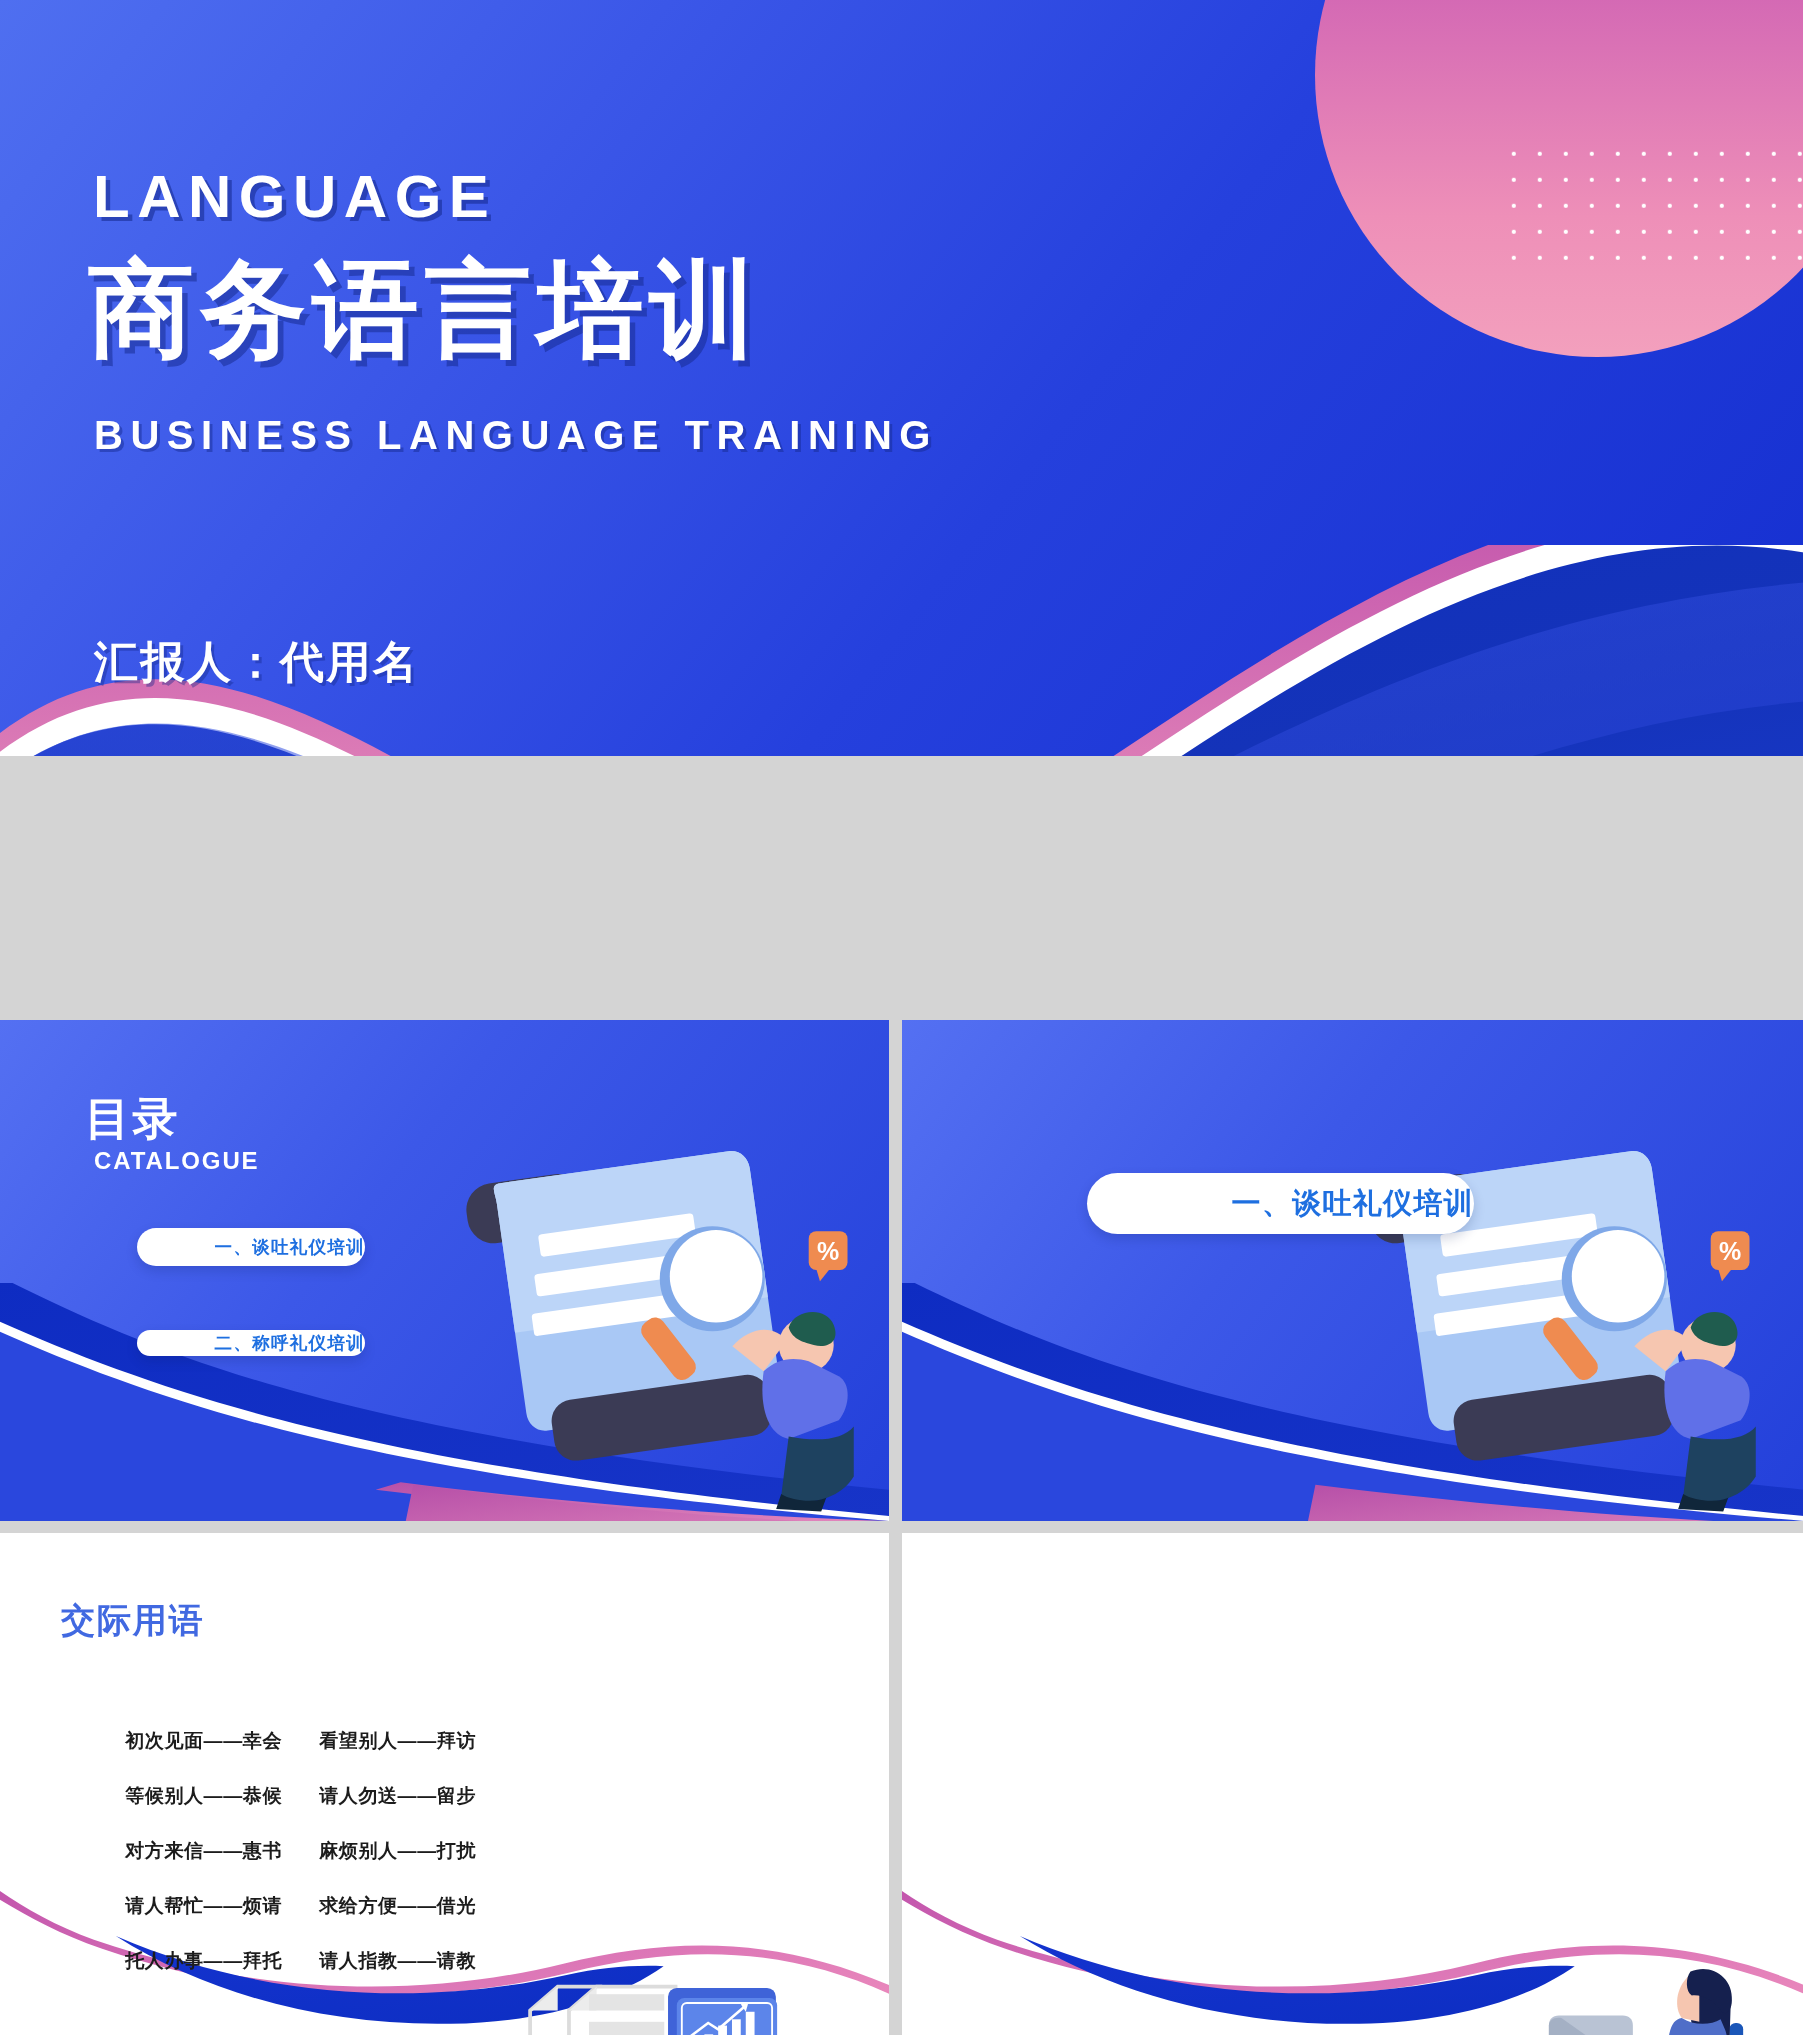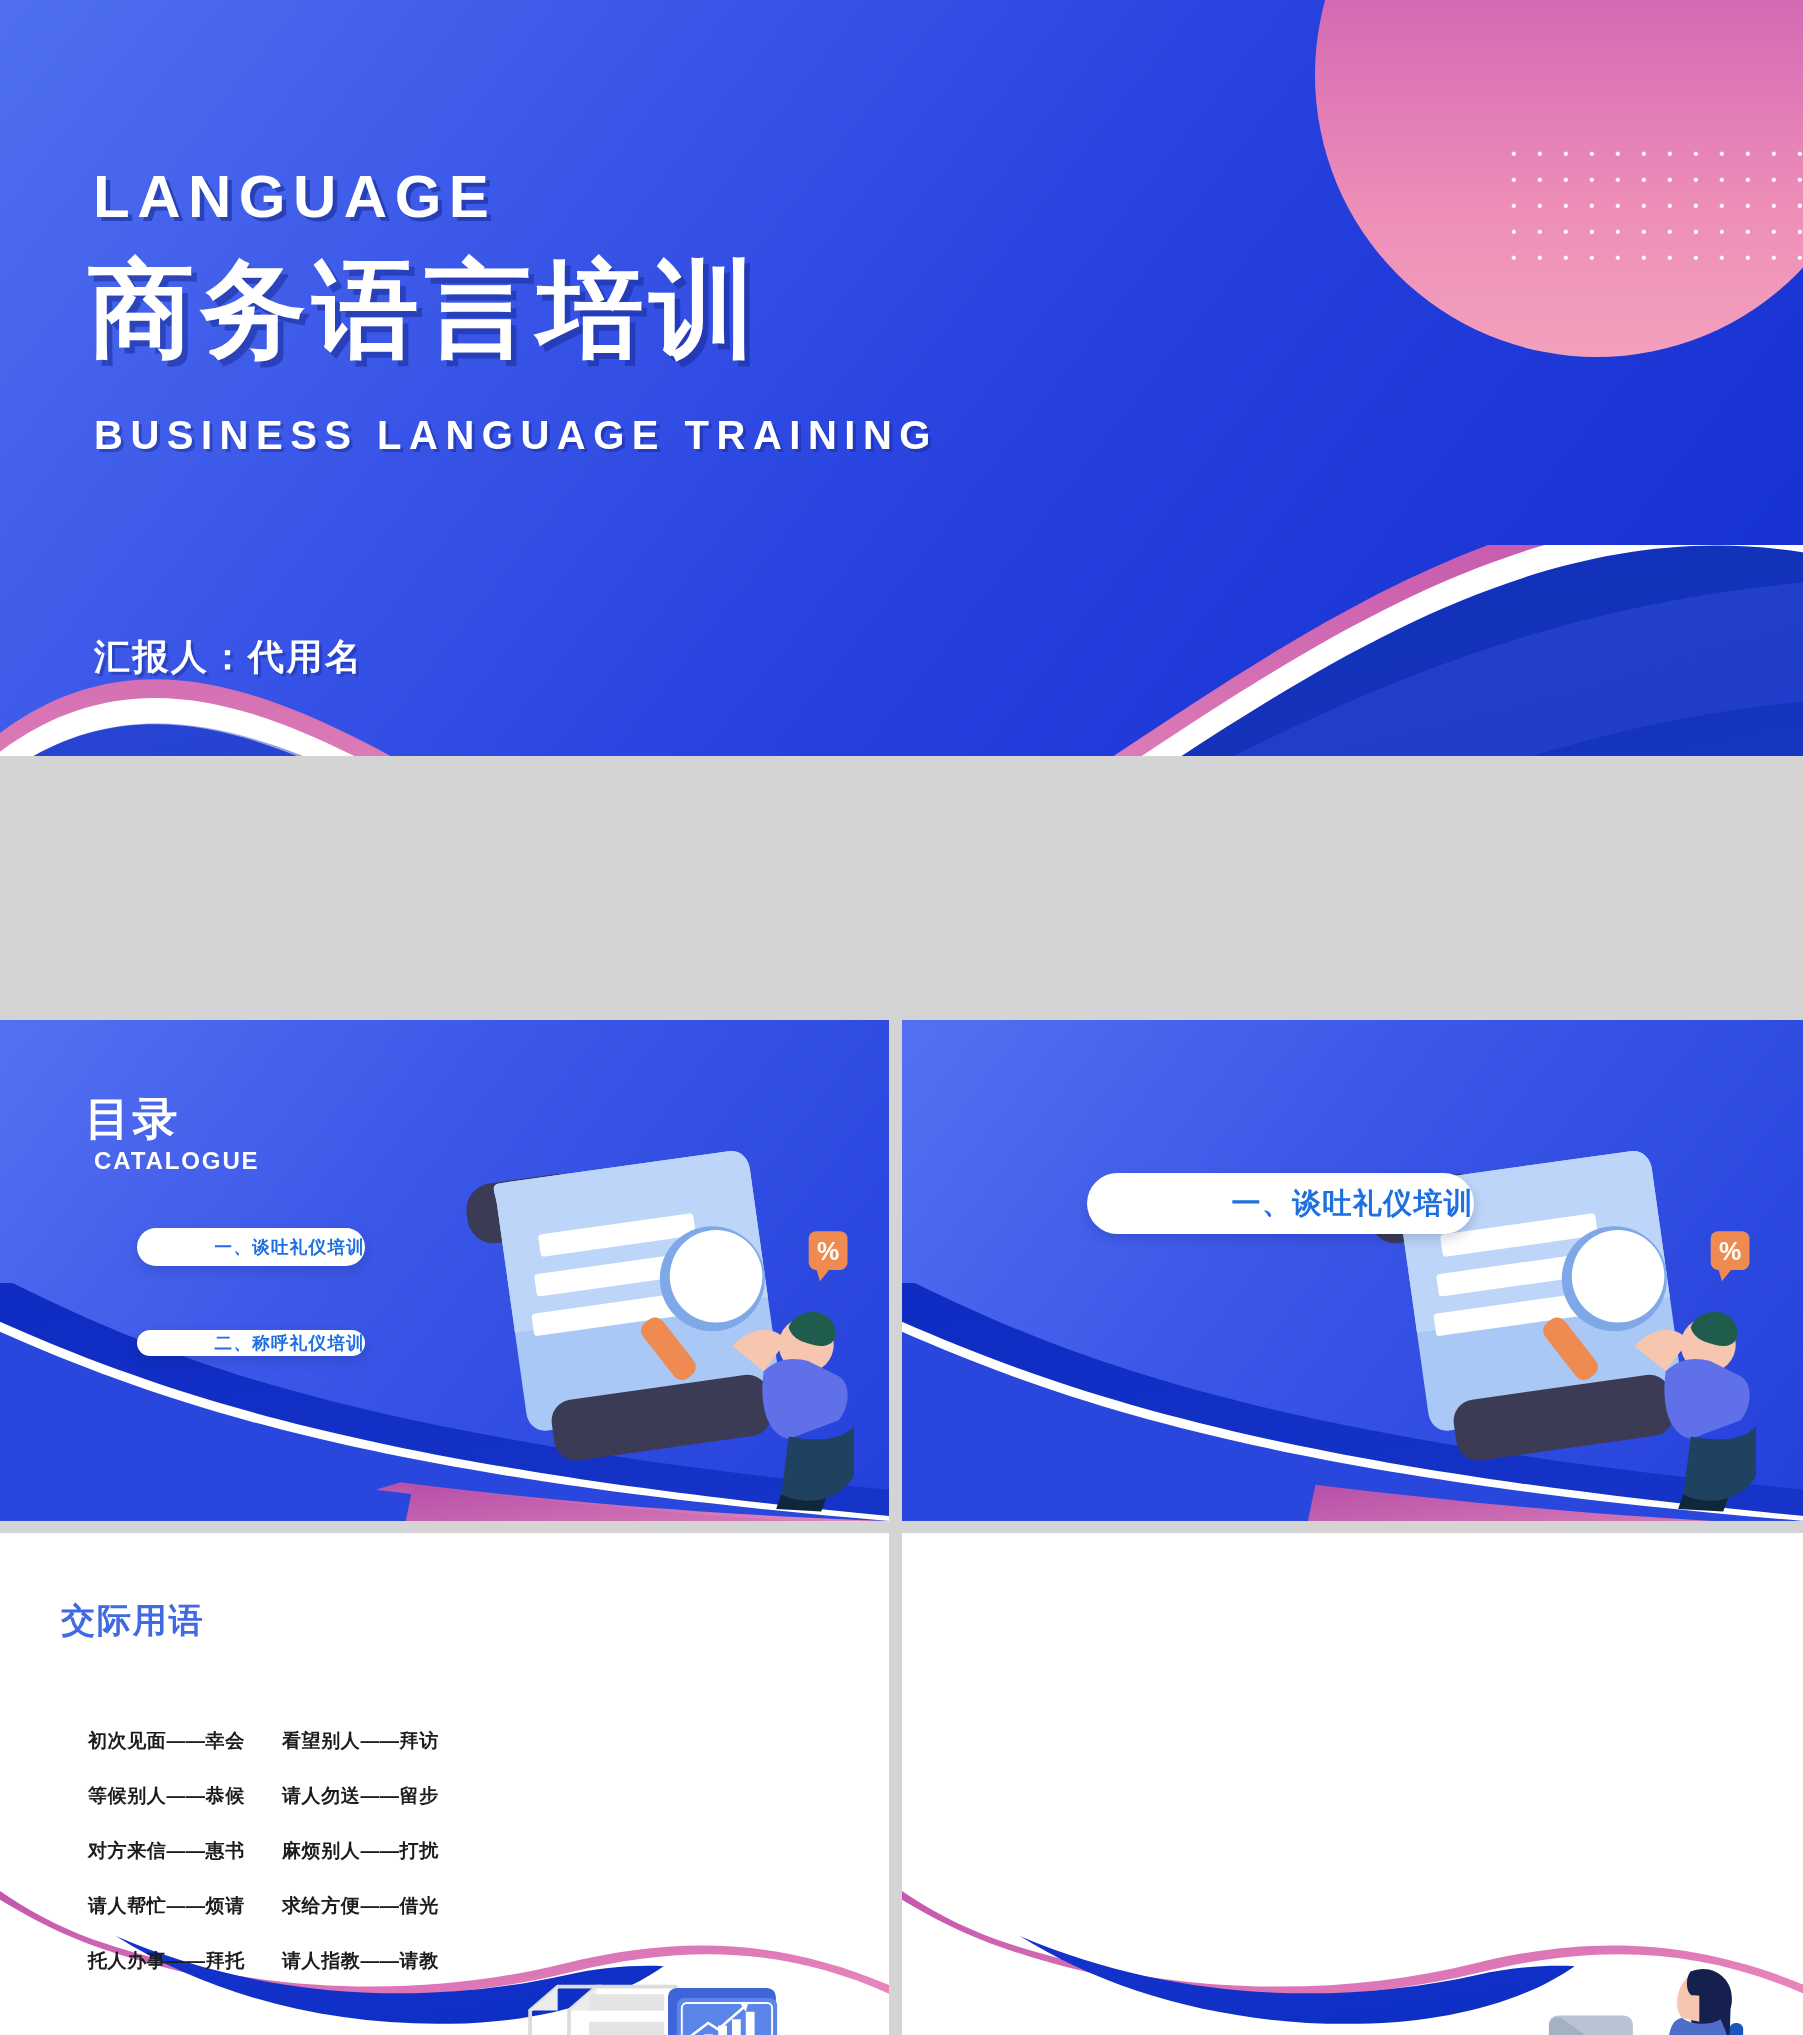--- a/index.html
+++ b/index.html
@@ -44,21 +44,21 @@
     font-size: 106px; font-weight: 700; color: #ffffff; letter-spacing: 6.3px;
     text-shadow: 5.6px 5.6px 0 rgba(20,40,140,.5);
   }
   .t-sub {
     position: absolute; left: 94px; top: 413px;
     font-size: 40px; font-weight: 700; color: #ffffff; letter-spacing: 7.5px;
     text-shadow: 3.1px 3.1px 0 rgba(20,40,140,.45);
   }
   .t-presenter {
     position: absolute; left: 94px; top: 633px;
-    font-size: 36px; font-weight: 700; color: #ffffff; letter-spacing: 2.5px;
+    font-size: 44px; font-weight: 700; color: #ffffff; letter-spacing: 2.5px;
     text-shadow: 3.1px 3.1px 0 rgba(20,40,140,.4);
   }
 
   
   #slide-catalogue {
     left: 0; top: 1020px; width: 889px; height: 501px;
     background: linear-gradient(128deg, #5470f2 0%, #3c58e8 40%, #2340da 100%);
   }
   #slide-catalogue .cat-title {
     position: absolute; left: 85px; top: 69px;
@@ -94,21 +94,21 @@
 
   .c-heading {
     position: absolute; top: 65px;
     font-size: 34px; font-weight: 700; color: #4169e1; letter-spacing: 1.9px;
   }
   #slide-content-left  .c-heading { left: 61px; }
 
   .phrase-grid {
     position: absolute; display: grid;
     grid-template-columns: 194px 194px;
-    row-gap: 29px; column-gap: 0px;
+    row-gap: 29px; column-gap: 0px; text-align: right;
   }
   #phrases-left  { left: 88px; top: 195px; }
   .phrase {
     font-size: 19px; font-weight: 700; color: #1c1c1c; letter-spacing: 0.6px;
     white-space: nowrap;
   }
 
   .illus { position: absolute; }
   .wave-bottom { position: absolute; left: 0; bottom: 0; width: 100%; height: 144px; }
   .wave-bottom svg { display: block; width: 100%; height: 144px; }

